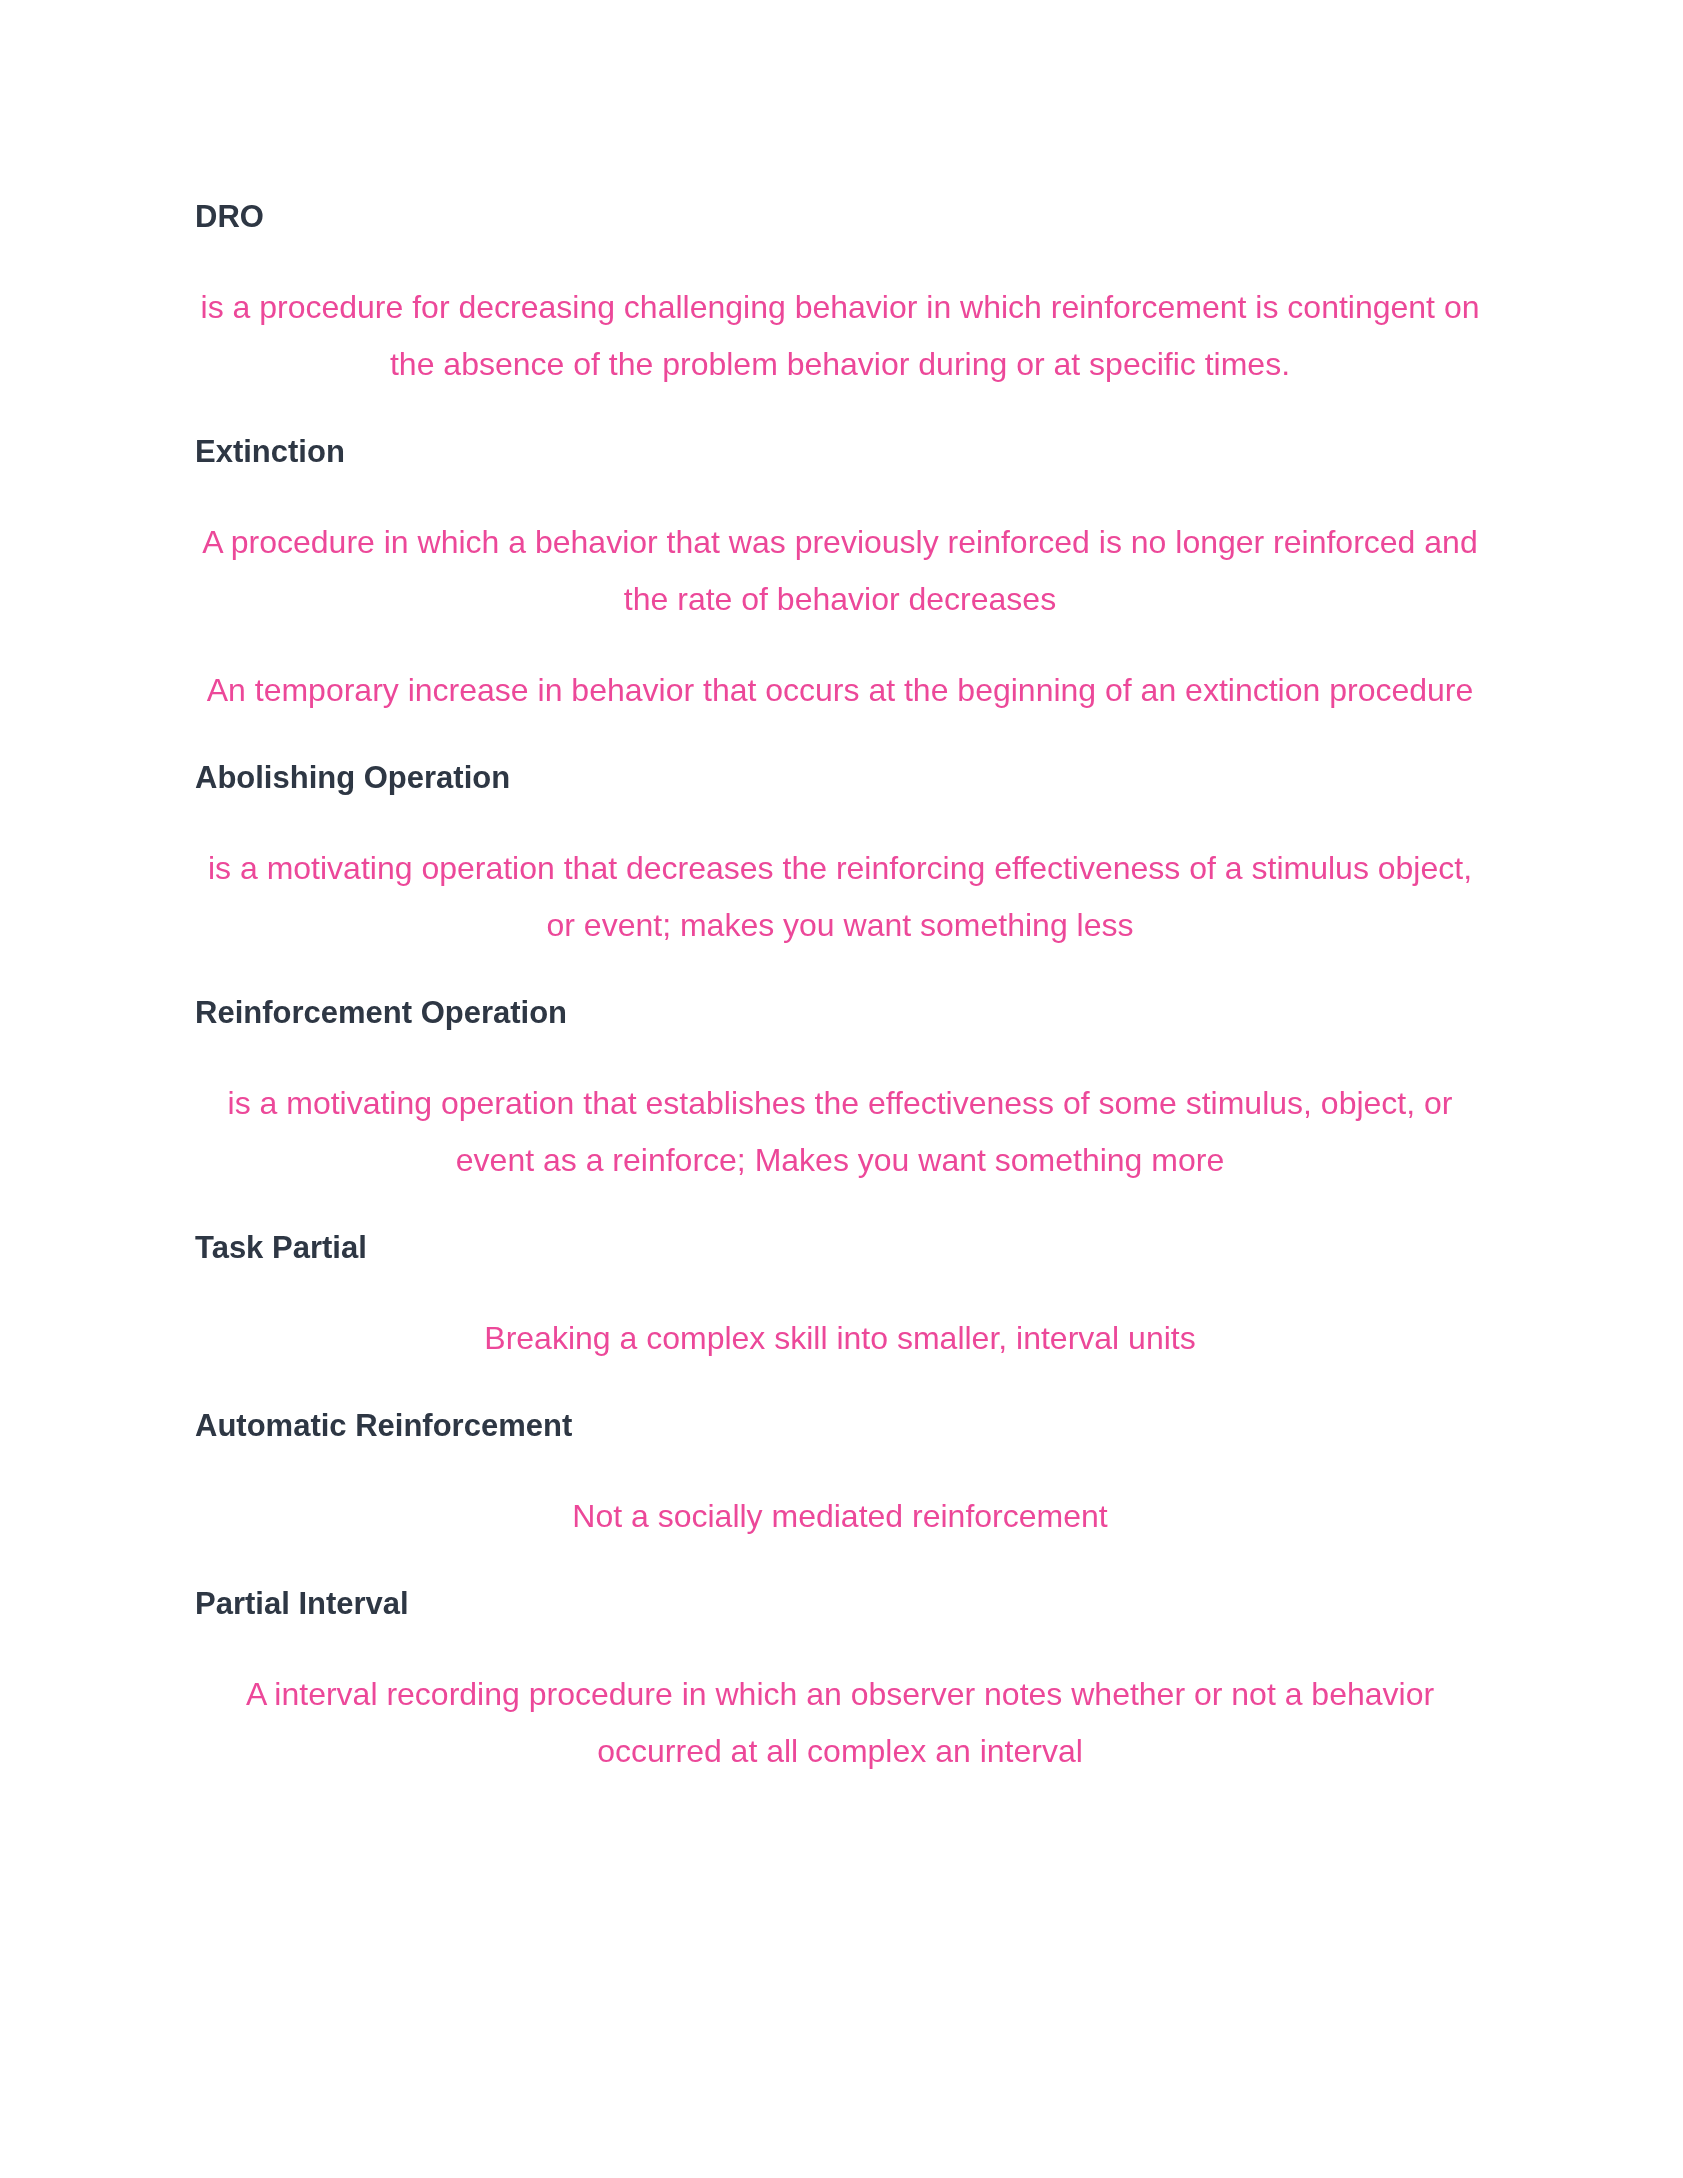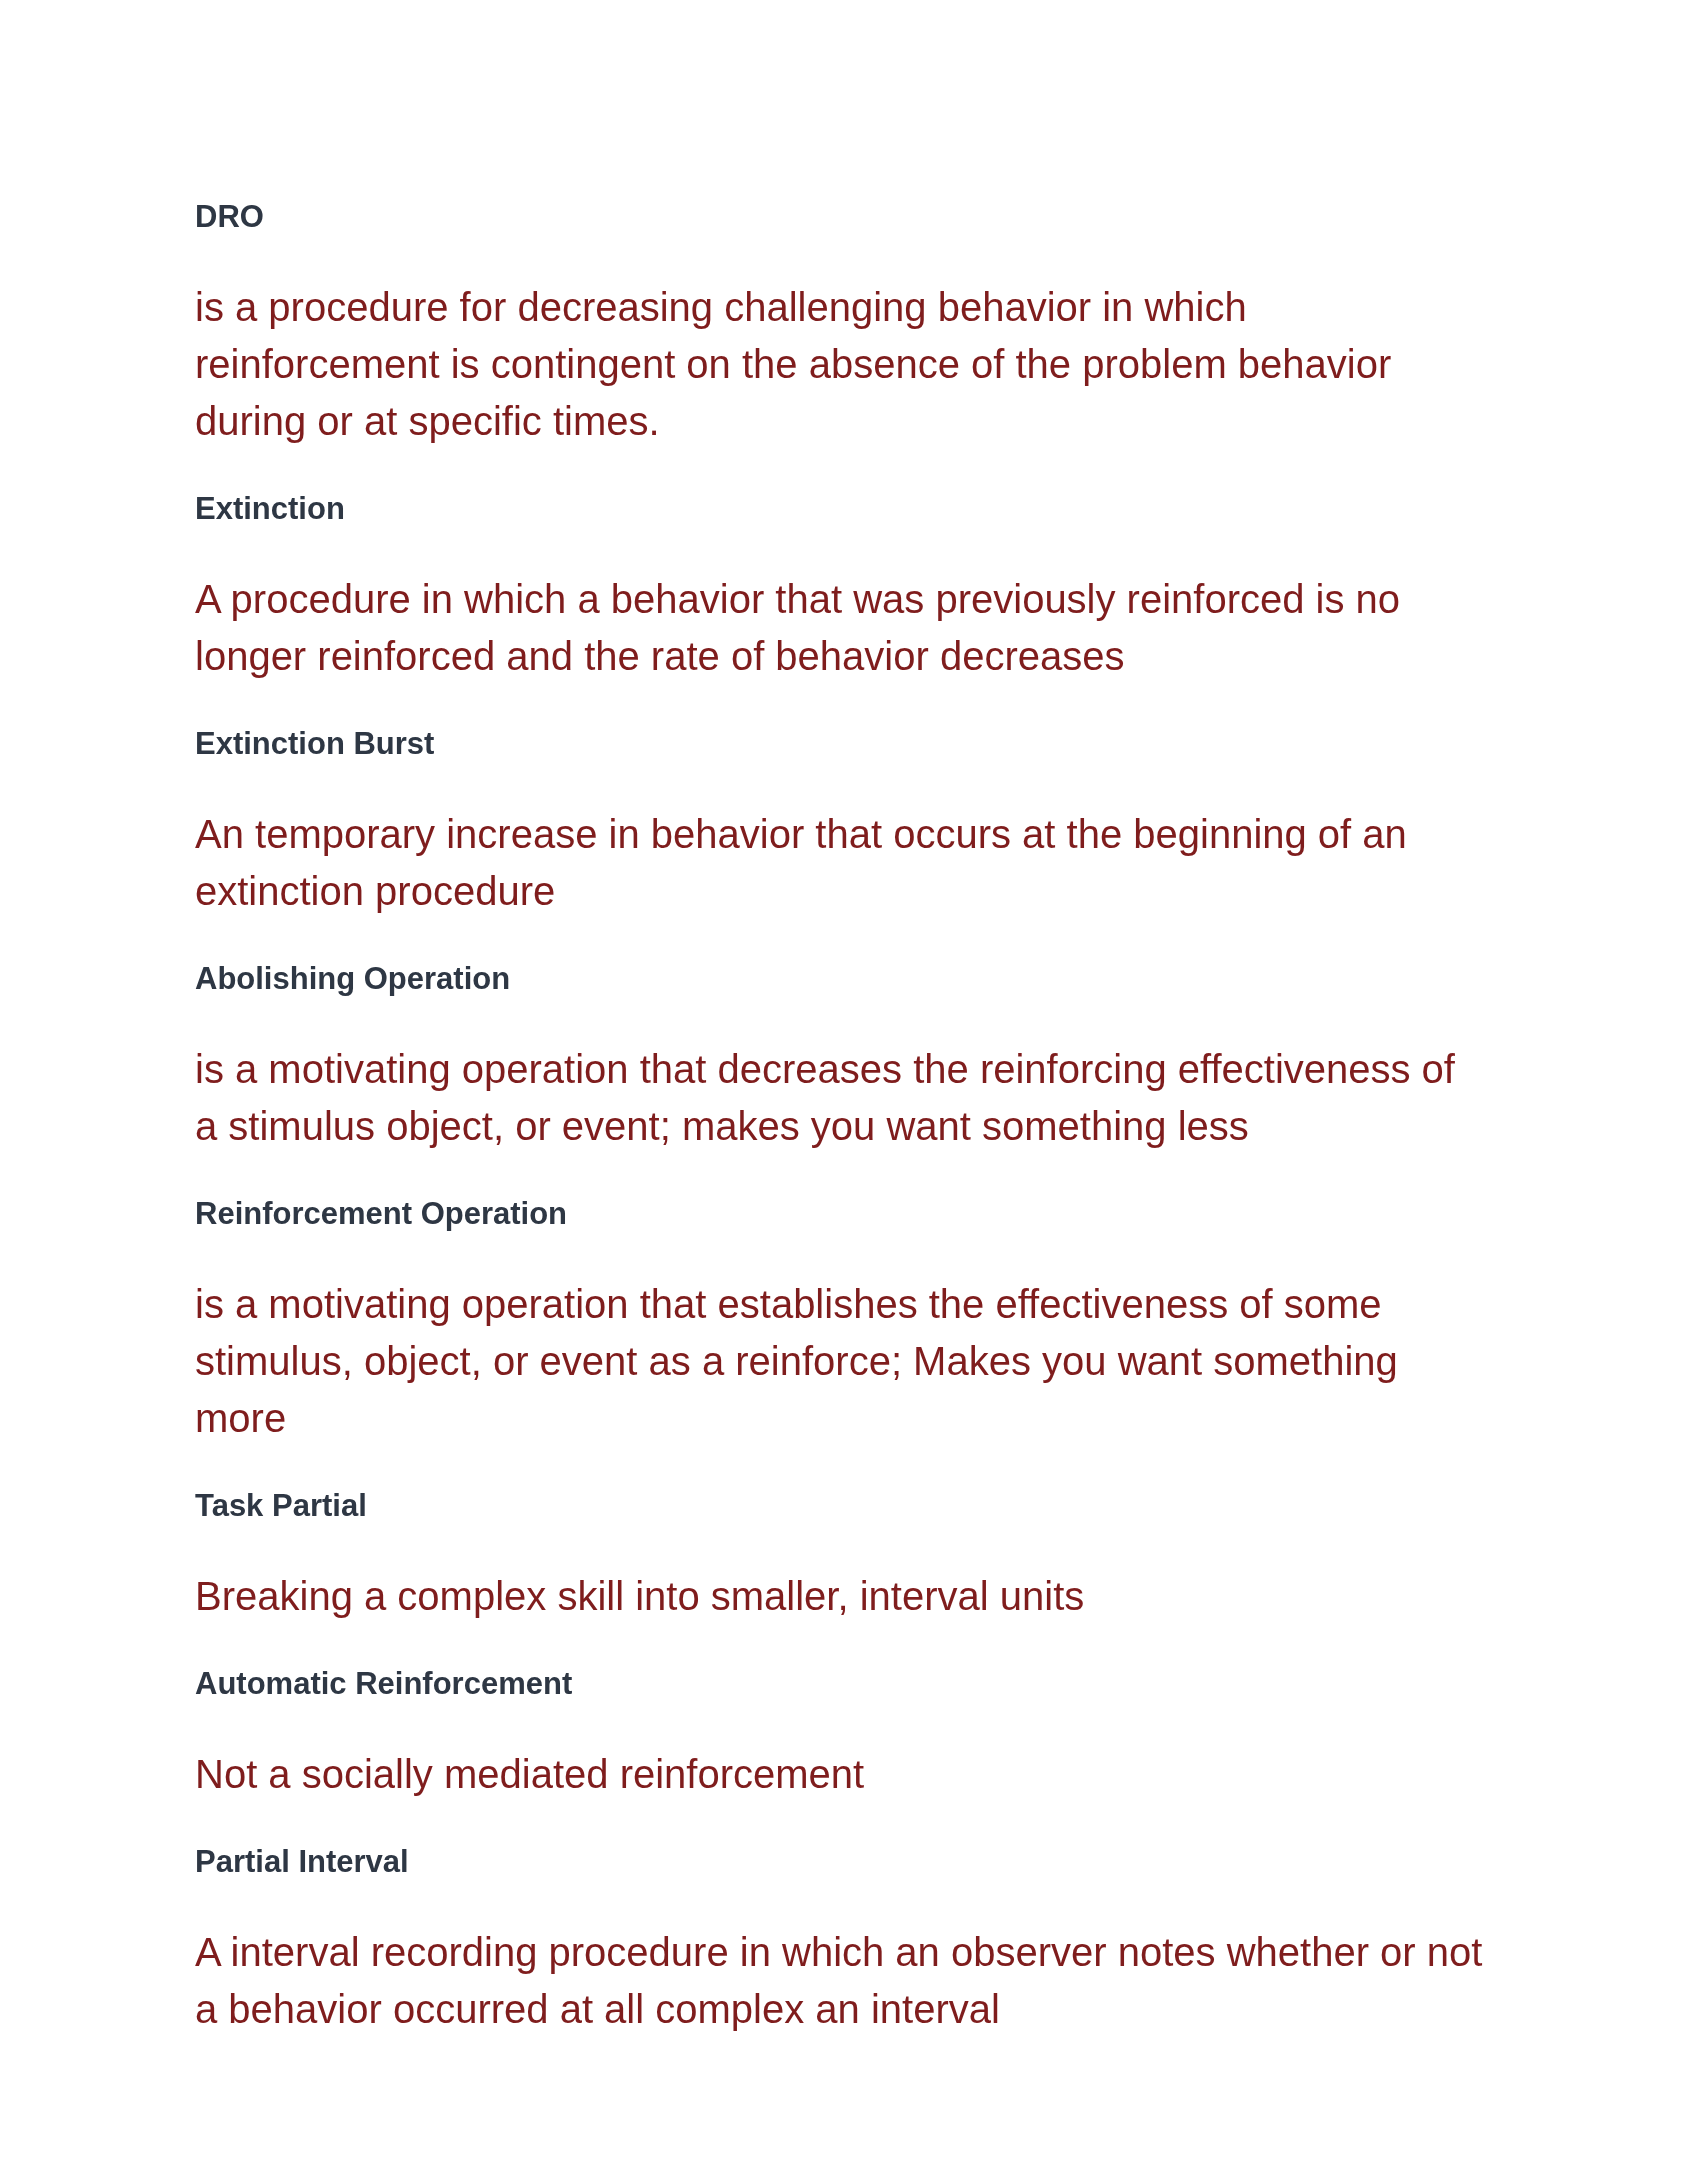--- a/index.html
+++ b/index.html
@@ -23,44 +23,44 @@
     background: #ffffff;
   }
   .term {
     font-size: 31px;
     font-weight: bold;
     line-height: 57px;
     margin: 0;
     color: #2e3744;
   }
   .definition {
-    font-size: 40px;
+    font-size: 32px;
     font-weight: normal;
     line-height: 57px;
     margin: 34px 0 30px 0;
-    color: #7f1d1d;
+    color: #ec4899;
+    text-align: center;
   }
 </style>
 </head>
 <body>
 
 <div class="page">
 
   <section>
     <h3 class="term">DRO</h3>
     <p class="definition">is a procedure for decreasing challenging behavior in which reinforcement is contingent on the absence of the problem behavior during or at specific times.</p>
   </section>
 
   <section>
     <h3 class="term">Extinction</h3>
     <p class="definition">A procedure in which a behavior that was previously reinforced is no longer reinforced and the rate of behavior decreases</p>
   </section>
 
   <section>
-    <h3 class="term">Extinction Burst</h3>
     <p class="definition">An temporary increase in behavior that occurs at the beginning of an extinction procedure</p>
   </section>
 
   <section>
     <h3 class="term">Abolishing Operation</h3>
     <p class="definition">is a motivating operation that decreases the reinforcing effectiveness of a stimulus object, or event; makes you want something less</p>
   </section>
 
   <section>
     <h3 class="term">Reinforcement Operation</h3>

